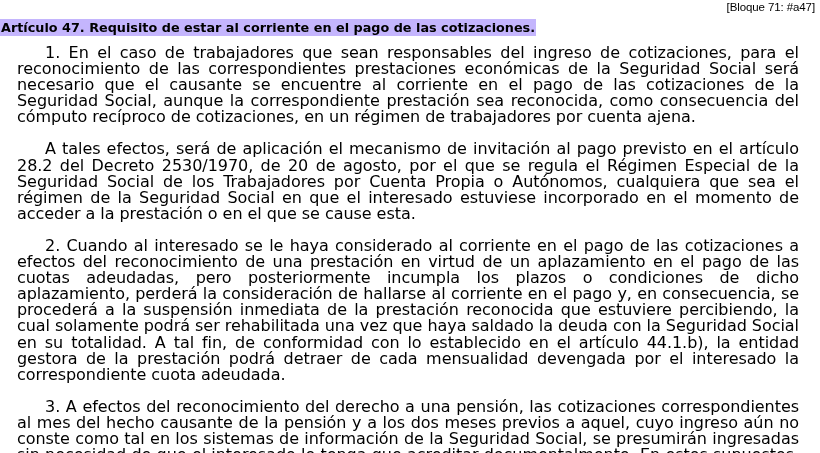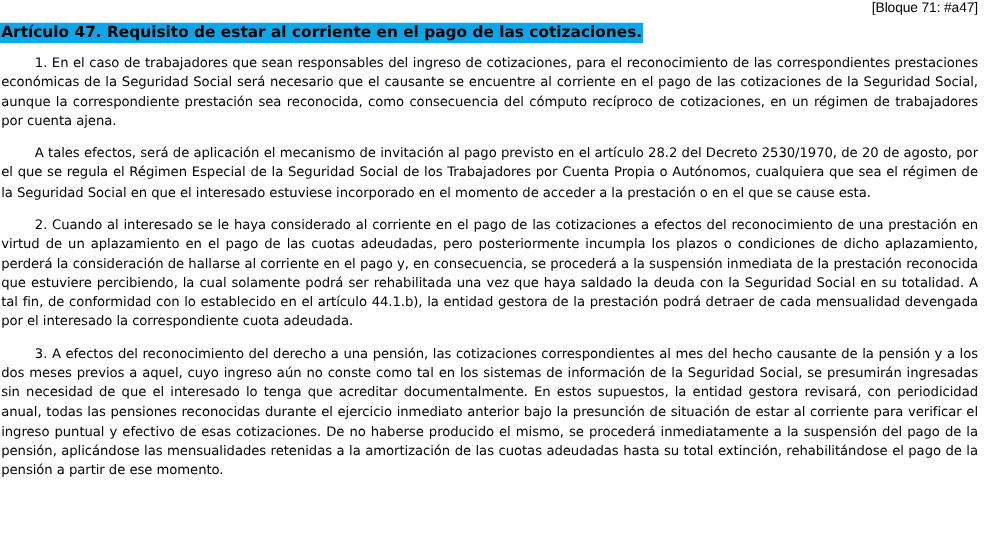--- a/index.html
+++ b/index.html
@@ -34,31 +34,31 @@
   }
   .article-heading {
     margin: 5px 0 0 0;
     font-family: "DejaVu Sans", "Liberation Sans", sans-serif;
     font-weight: bold;
     font-size: 12.8px;
     line-height: 17px;
     color: #000000;
   }
   .article-heading .hl {
-    background: #0ea5e9;
+    background: #c4b5fd;
     padding: 1px 1px 1px 1px;
     box-decoration-break: clone;
     -webkit-box-decoration-break: clone;
   }
   .para {
-    margin: 0;
+    margin: 16px;
     padding: 0;
     text-align: justify;
     text-justify: inter-word;
-    font-size: 11px;
+    font-size: 16px;
     line-height: 16.1px;
     color: #000000;
     text-indent: 28px;
     letter-spacing: -0.05px;
   }
   .para.spaced-before {
     margin-top: 11px;
   }
   .para:first-of-type {
     margin-top: 9px;

